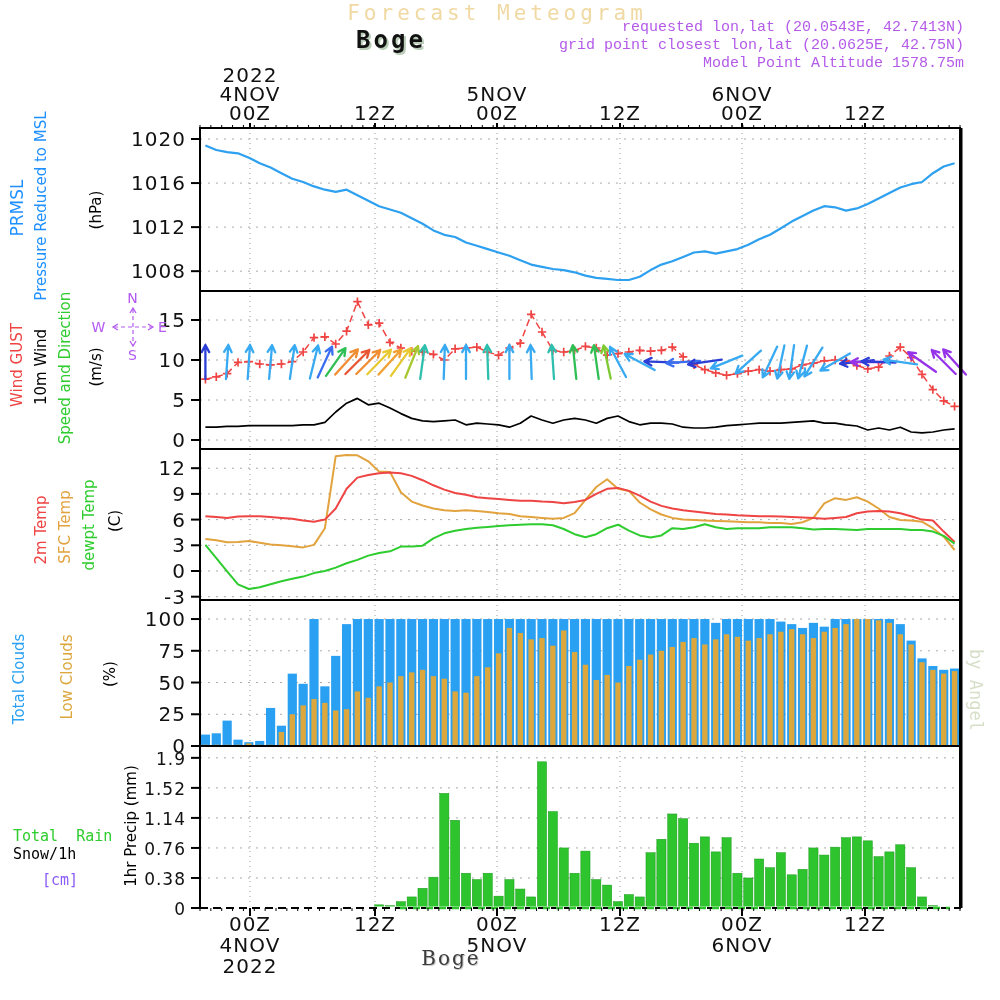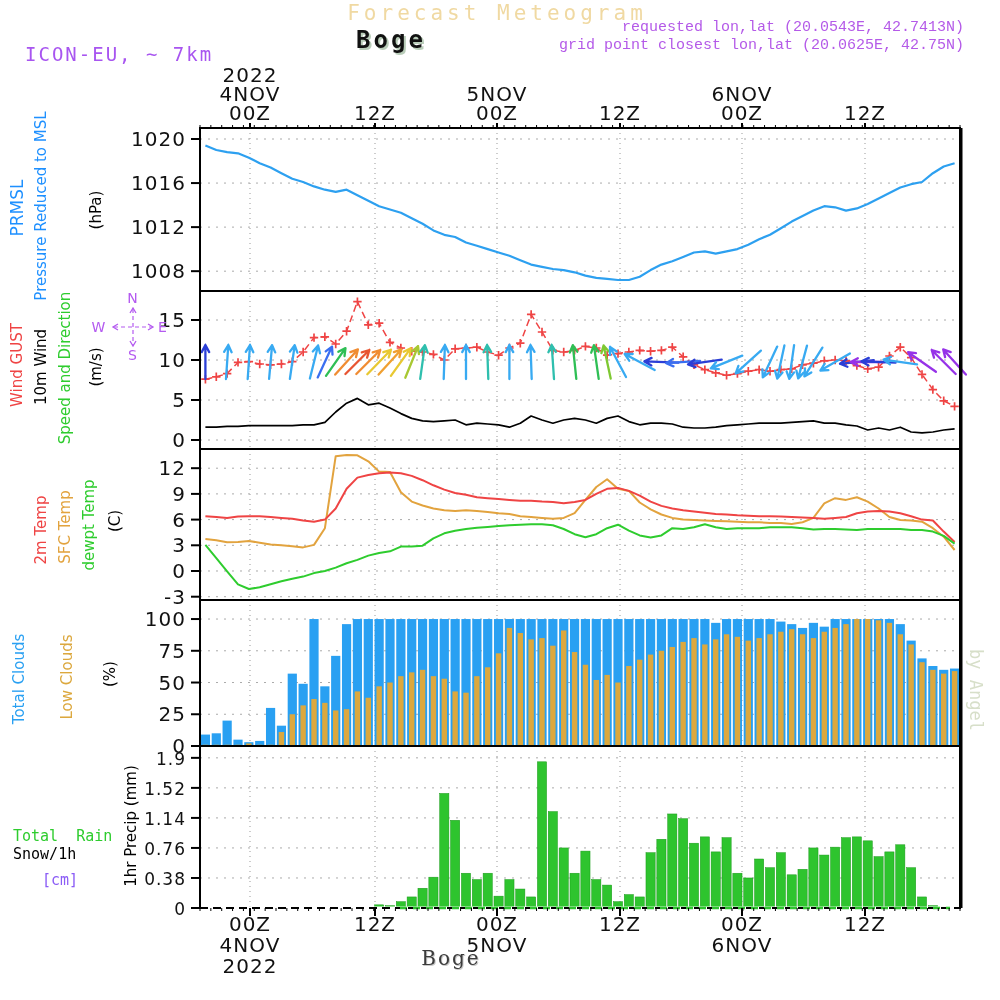--- a/index.html
+++ b/index.html
@@ -568,25 +568,25 @@
       <line x1="114" y1="327" x2="152" y2="327" stroke="#b45af0" stroke-width="1.2" stroke-dasharray="4 3"></line>
       <path d="M130,313L133,308L136,313 M130,341L133,346L136,341 M118,324L113,327L118,330 M148,324L153,327L148,330" stroke="#b45af0" stroke-width="1.3" fill="none"></path>
       <text x="133" y="303" fill="#b45af0" font-family="&quot;DejaVu Sans&quot;, sans-serif" font-size="14" text-anchor="middle" letter-spacing="1">N</text>
       <text x="133" y="360" fill="#b45af0" font-family="&quot;DejaVu Sans&quot;, sans-serif" font-size="14" text-anchor="middle" letter-spacing="1">S</text>
       <text x="99" y="332" fill="#b45af0" font-family="&quot;DejaVu Sans&quot;, sans-serif" font-size="14" text-anchor="middle" letter-spacing="1">W</text>
       <text x="163" y="332" fill="#b45af0" font-family="&quot;DejaVu Sans&quot;, sans-serif" font-size="14" text-anchor="middle" letter-spacing="1">E</text>
     </svg>
 
   <div class="abs hdr-title">Forecast Meteogram</div>
   <div class="abs hdr-station">Boge</div>
-  <div class="abs hdr-model">ICON-EU, ~ 7km</div>
 
   <div class="abs hdr-meta">
     <div>requested lon,lat (20.0543E, 42.7413N)</div>
     <div>grid point closest lon,lat (20.0625E, 42.75N)</div>
+    <div>Model Point Altitude 1578.75m</div>
   </div>
 
   <div class="rot s17" style="left: 17px; top: 208px; color: rgb(30, 144, 255);">PRMSL</div>
   <div class="rot" style="left: 41px; top: 206px; color: rgb(30, 144, 255);">Pressure Reduced to MSL</div>
   <div class="rot" style="left:96px;top:210px;">(hPa)</div>
 
   <div class="rot" style="left: 17px; top: 365px; color: rgb(239, 68, 68);">Wind GUST</div>
   <div class="rot" style="left: 41px; top: 367px; color: rgb(0, 0, 0);">10m Wind</div>
   <div class="rot" style="left: 65px; top: 368px; color: rgb(46, 204, 46);">Speed and Direction</div>
   <div class="rot" style="left:96px;top:367px;">(m/s)</div>

